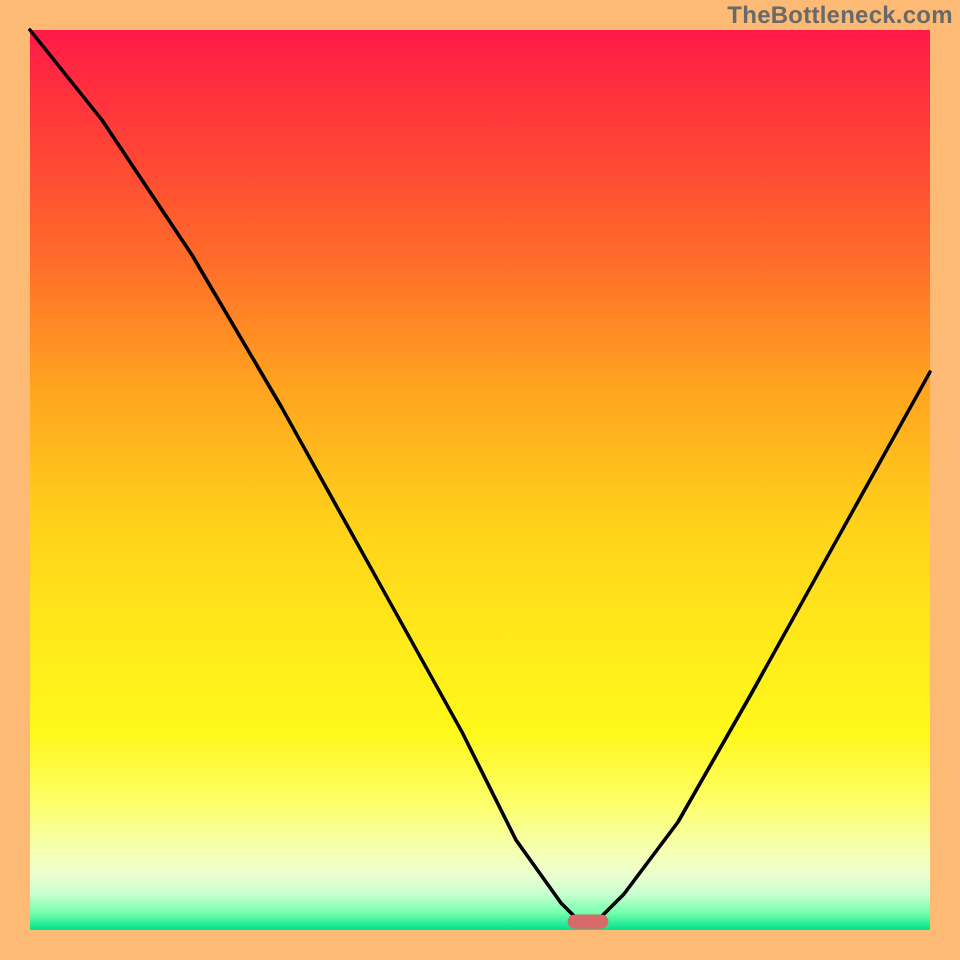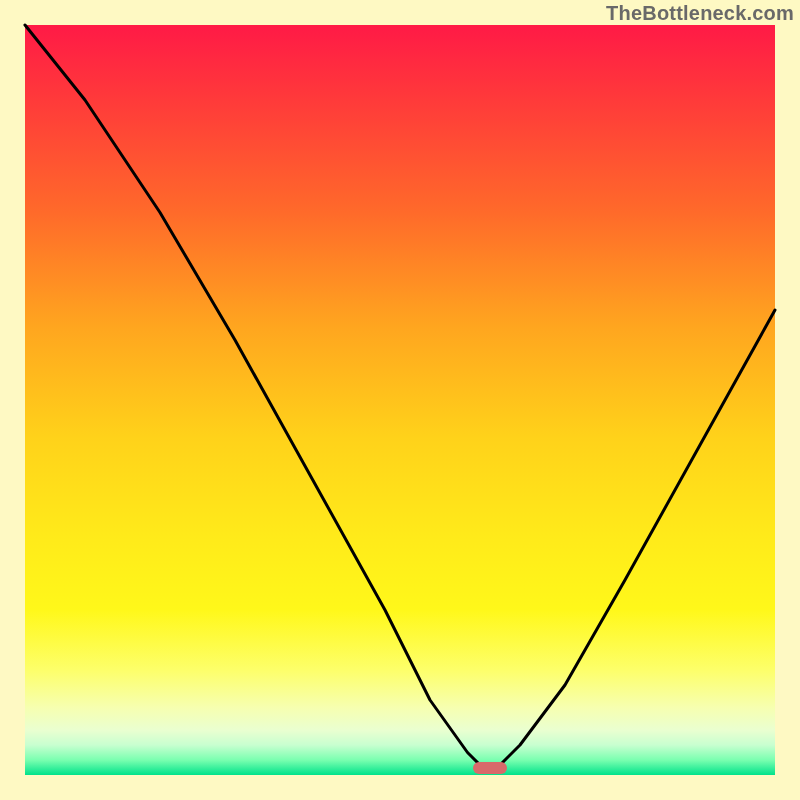--- a/index.html
+++ b/index.html
@@ -1,21 +1,21 @@
 <!DOCTYPE html>
 <html><head>
 <meta charset="utf-8">
 <style>
   * { margin: 0; padding: 0; box-sizing: border-box; }
   html, body { width: 800px; height: 800px; overflow: hidden; background: #000; }
   .chart-container {
     position: relative;
     width: 800px;
     height: 800px;
-    background: #fef9c3;
+    background: #fdba74;
   }
   .plot-area {
     position: absolute;
     left: 25px;
     top: 25px;
     width: 750px;
     height: 750px;
     background: linear-gradient(to bottom,
       #ff1a46 0%,
       #ff3a3a 10%,

